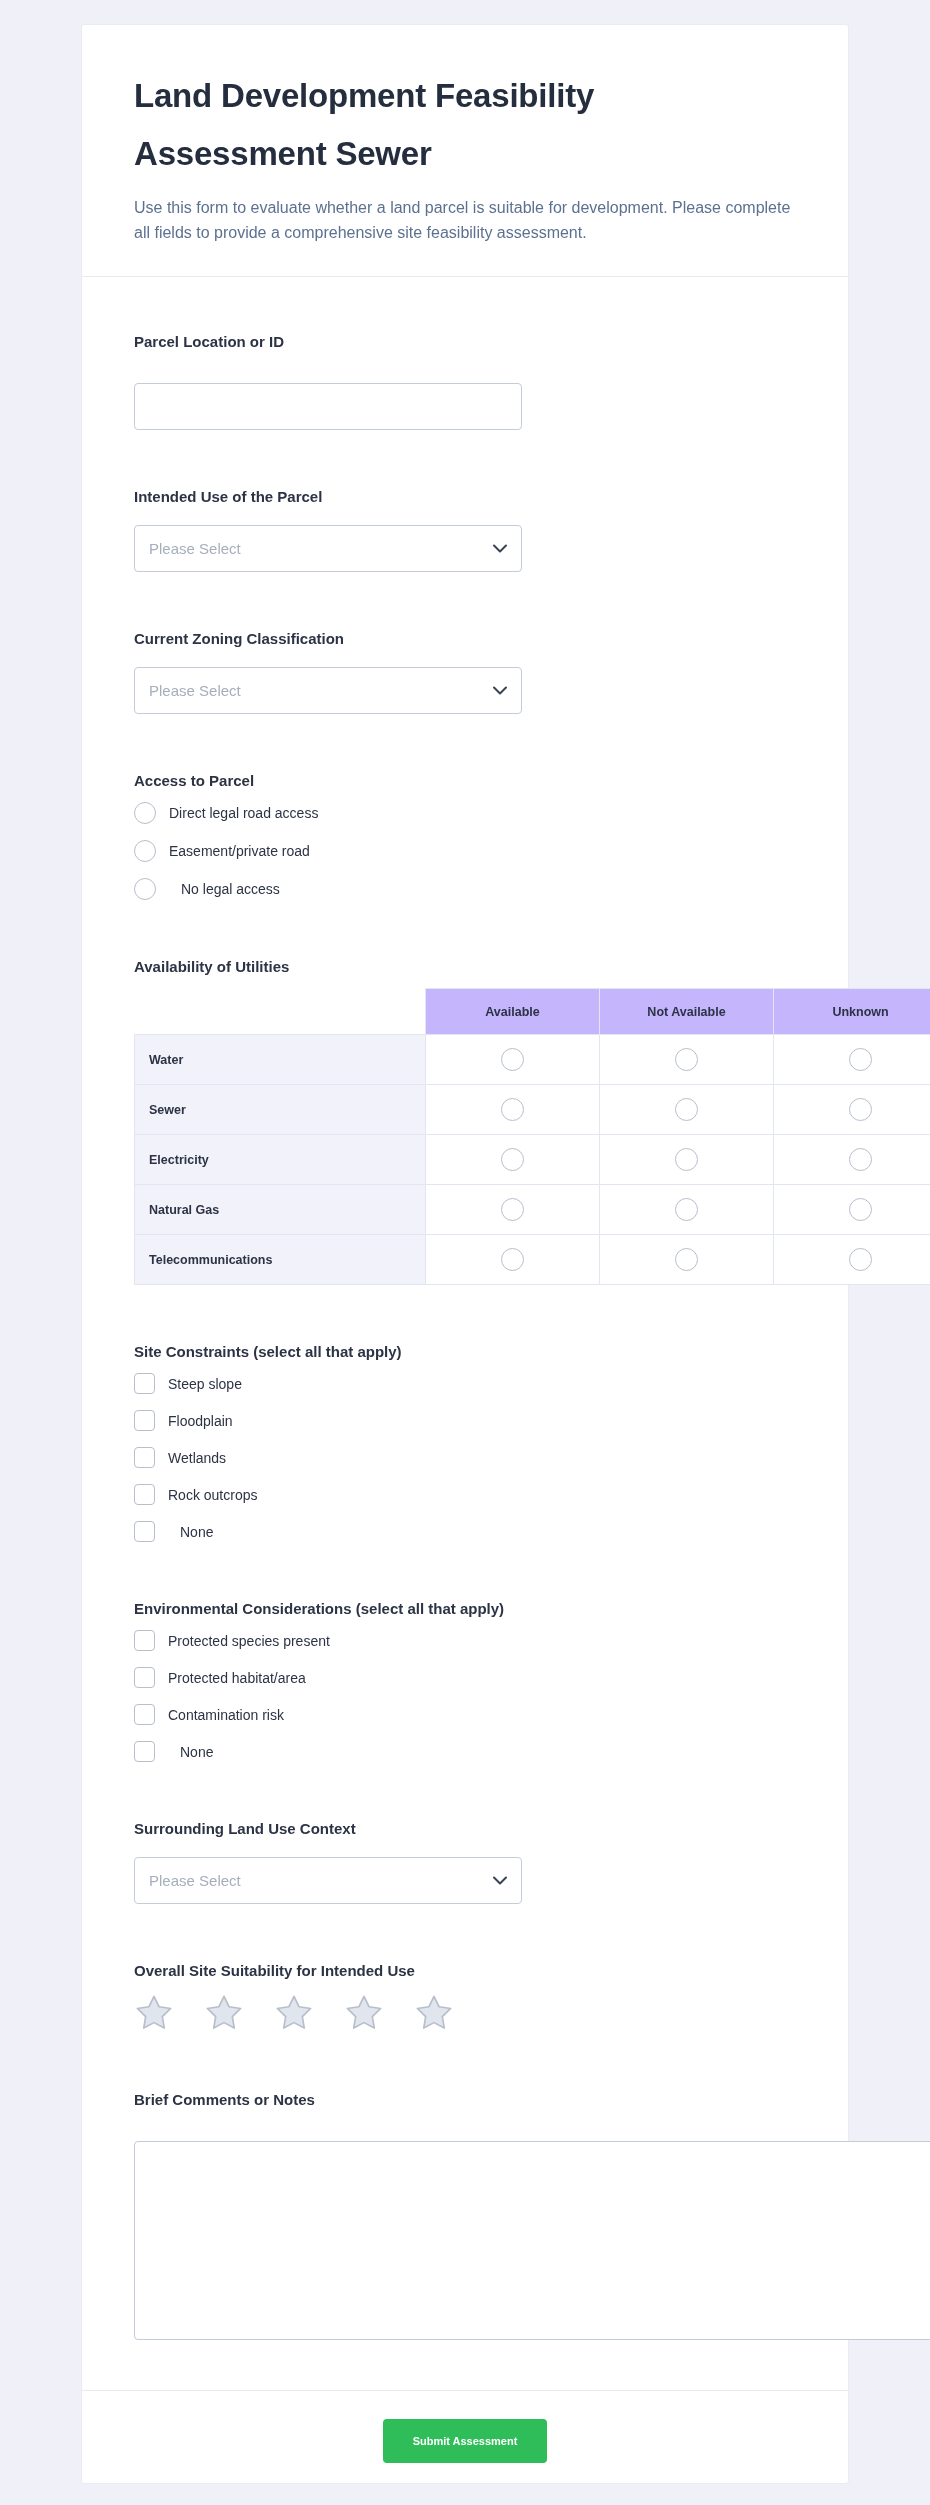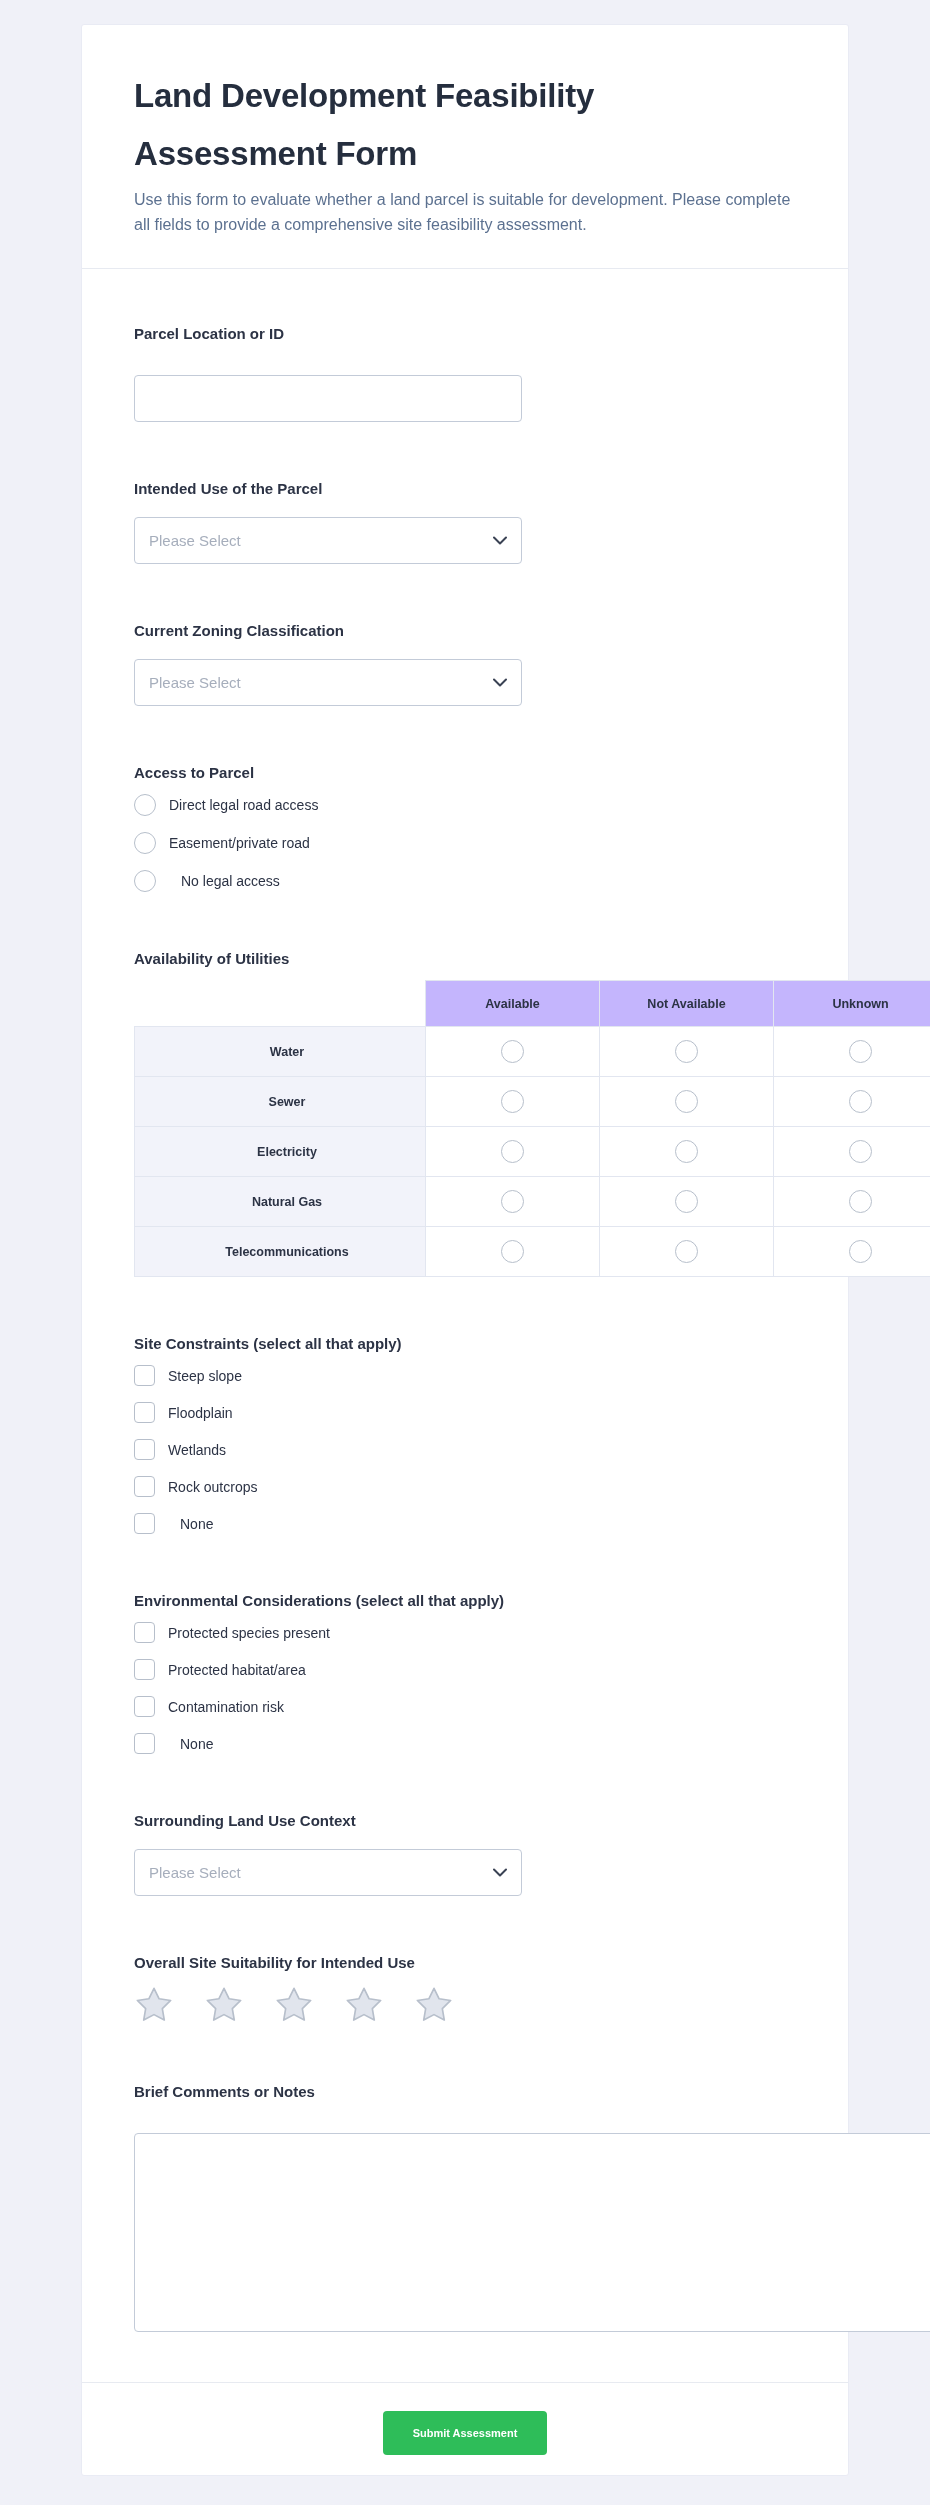--- a/index.html
+++ b/index.html
@@ -4,21 +4,21 @@
 <style>
   * { box-sizing: border-box; margin: 0; padding: 0; }
   html, body { background: #f0f1f8; font-family: "Liberation Sans", sans-serif; }
   .page { width: 788px; min-height: 2505px; margin: 0 auto; padding: 24px 10px 24px; }
   .card { background: #ffffff; border: 1px solid #e9ebf4; border-radius: 3px; }
 
   
   .form-header { padding: 42px 52px 30px; }
   .form-title { font-size: 33px; font-weight: 700; line-height: 1.75; color: #252e3e; letter-spacing: -0.2px; }
   .form-title span { display: block; }
-  .form-subtitle { margin-top: 4px; font-size: 16px; line-height: 1.62; color: #5c7190; max-width: 800px; }
+  .form-subtitle { margin-top: 12px; font-size: 16px; line-height: 1.62; color: #5c7190; max-width: 800px; }
   .divider { border-top: 1px solid #e7eaf1; height: 0; }
 
   
   .content { padding: 56px 52px 0; }
   .field { margin-bottom: 58px; }
   .field-label { font-size: 15px; font-weight: 700; color: #2c3345; margin-bottom: 13px; }
 
   .text-input, .select-box, .textarea {
     border: 1px solid #c3cbd8; border-radius: 4px; background: #fff;
     font-family: "Liberation Sans", sans-serif;
@@ -33,21 +33,21 @@
   .option-row:last-child { margin-bottom: 0; gap: 12px; }
   .radio-circle { width: 22px; height: 22px; border-radius: 50%; border: 1px solid #b7bfcb; background: #fff; margin-right: 13px; flex: none; }
   .checkbox-square { width: 21px; height: 21px; border-radius: 4px; border: 1px solid #b7bfcb; background: #fff; margin-right: 13px; flex: none; }
   .option-text { font-size: 14px; color: #2c3345; }
 
   
   table.matrix { border-collapse: collapse; table-layout: fixed; width: 813px; }
   .matrix th, .matrix td { border: 1px solid #e2e6f0; }
   .matrix thead th { height: 46px; background: #c4b5fd; font-size: 12.5px; font-weight: 700; color: #2c3345; text-align: center; }
   .matrix thead th.corner { background: #ffffff; border-top: none; border-left: none; }
-  .matrix tbody th { height: 50px; background: #f2f3fa; font-size: 12.5px; font-weight: 600; color: #2c3345; text-align: center; padding-left: 14px; }
+  .matrix tbody th { height: 50px; background: #f2f3fa; font-size: 12.5px; font-weight: 600; color: #2c3345; text-align: left; padding-left: 14px; }
   .matrix tbody td { height: 50px; background: #ffffff; text-align: center; vertical-align: middle; }
   .matrix .radio-circle { display: inline-block; margin: 0; width: 23px; height: 23px; vertical-align: middle; }
 
   
   .stars { display: flex; gap: 30px; margin-top: 14px; }
   .star { cursor: pointer; line-height: 0; }
   .star svg { width: 40px; height: 40px; display: block; }
 
   
   .textarea { width: 813px; height: 199px; padding: 10px 12px; font-size: 15px; color: #2c3345; resize: both; }
@@ -60,21 +60,21 @@
 </style>
 </head>
 <body>
 
 <div class="page">
   <div class="card">
 
     <div class="form-header">
       <h1 class="form-title">
         <span>Land Development Feasibility</span>
-        <span>Assessment Form</span>
+        <span>Assessment Sewer</span>
       </h1>
       <p class="form-subtitle">Use this form to evaluate whether a land parcel is suitable for development. Please complete all fields to provide a comprehensive site feasibility assessment.</p>
     </div>
 
     <div class="divider"></div>
 
     <div class="content">
 
       <div class="field">
         <div class="field-label">Parcel Location or ID</div>

